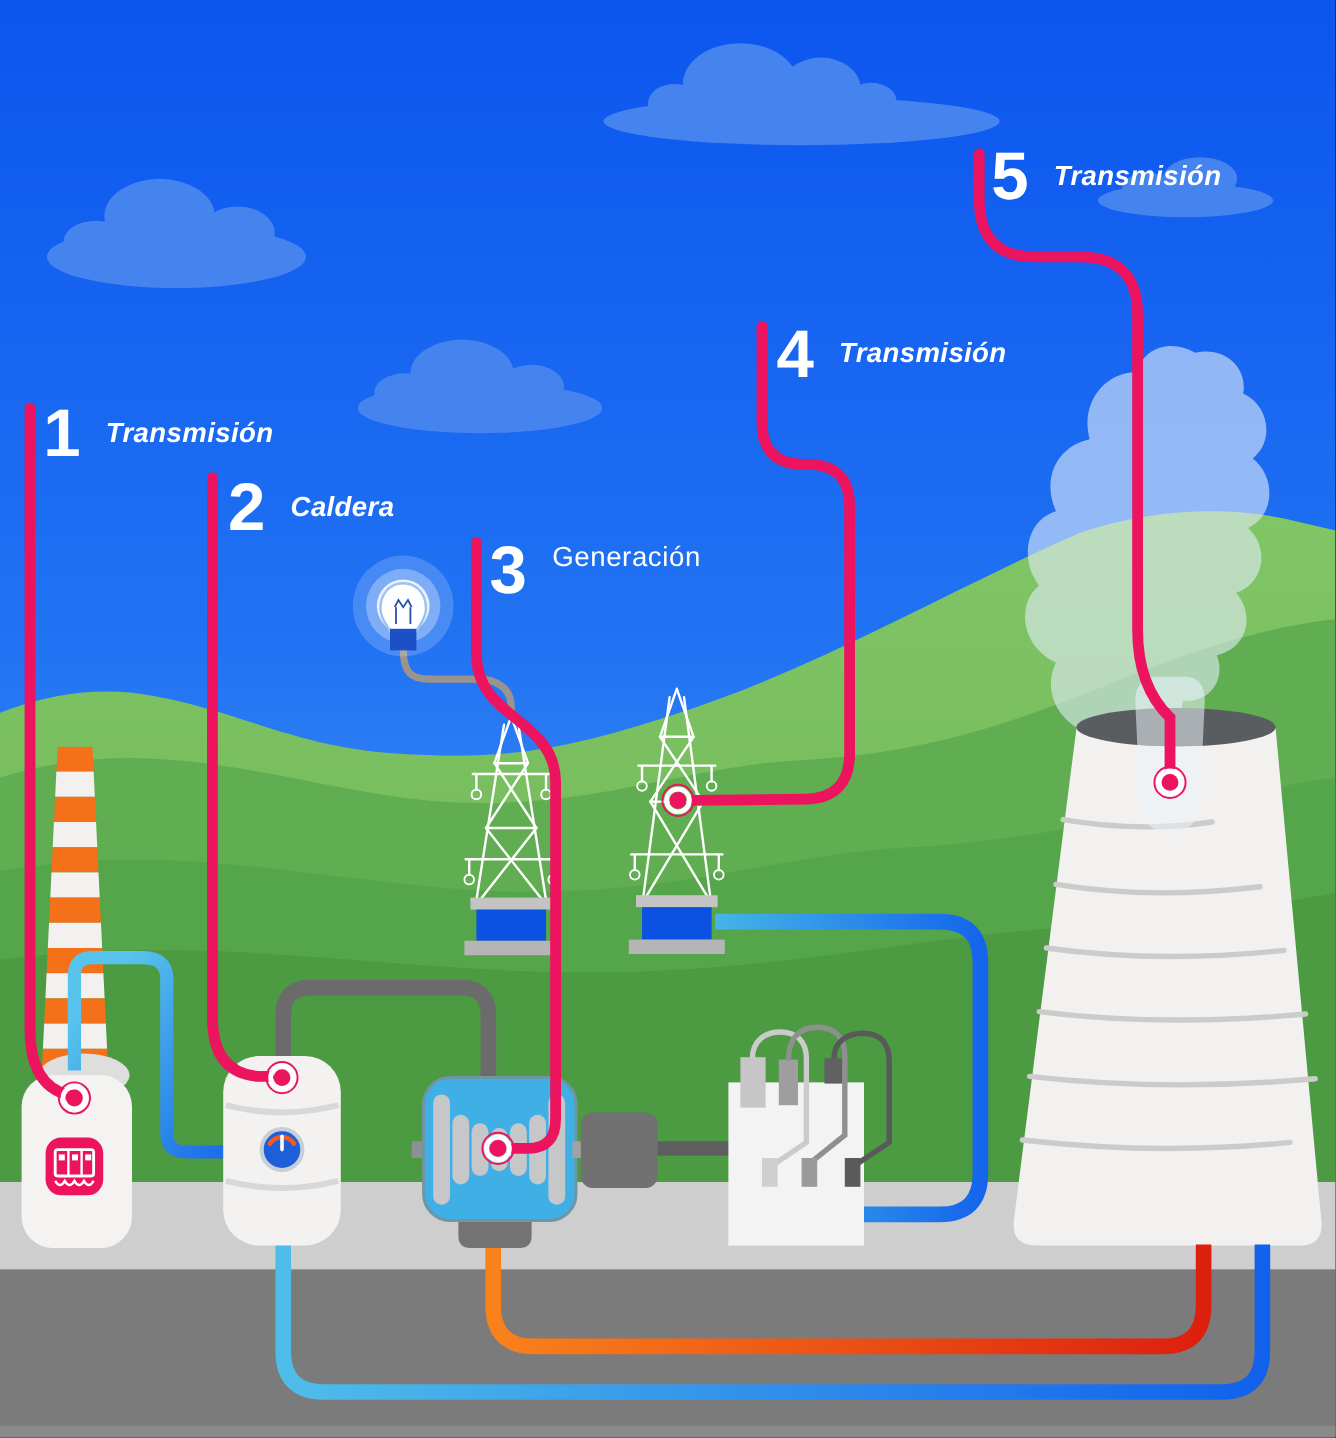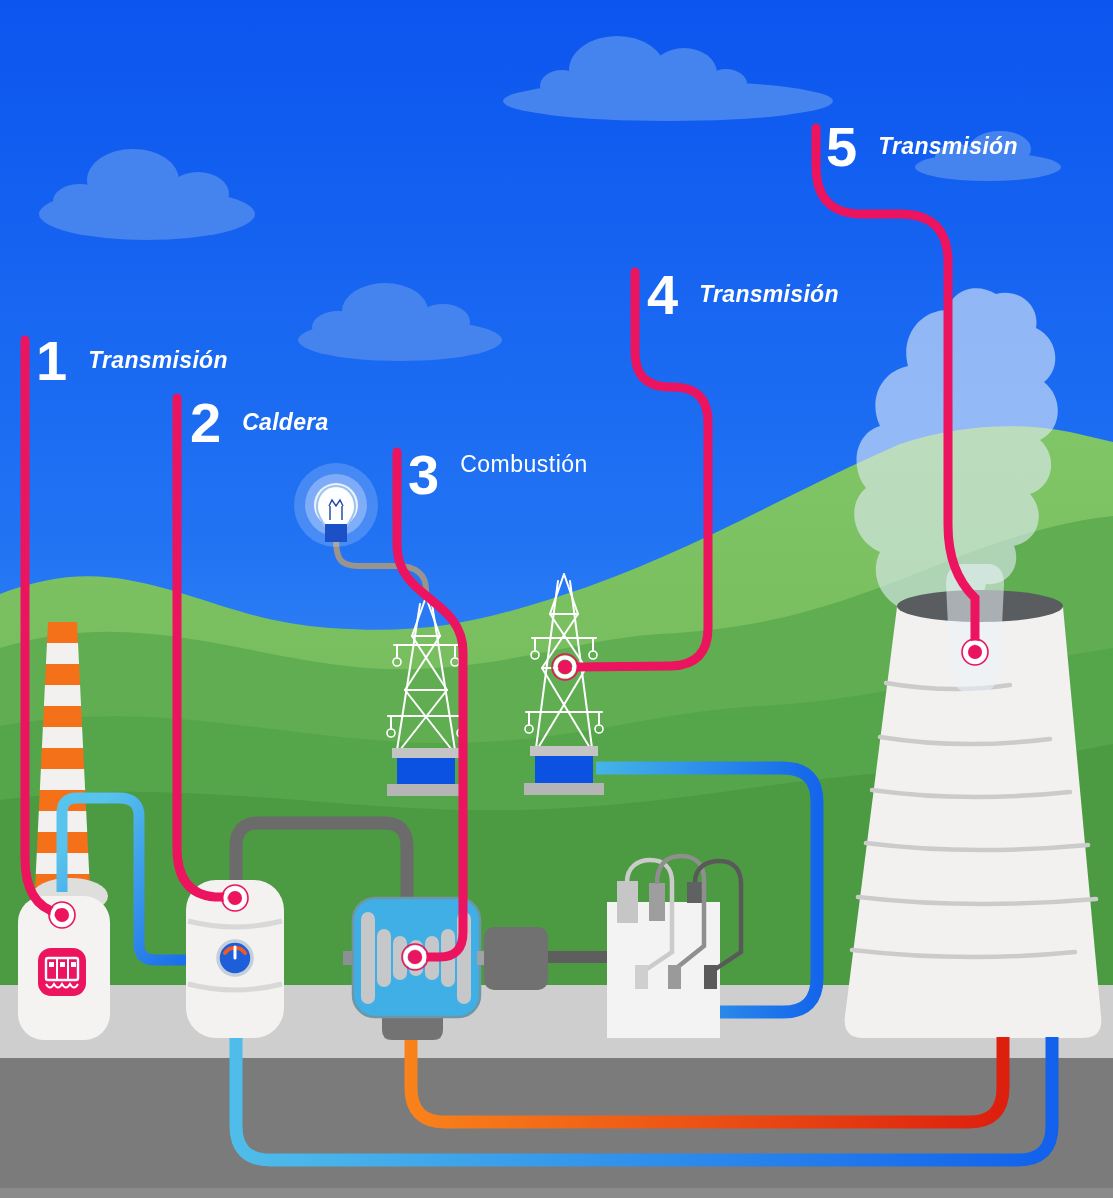--- a/index.html
+++ b/index.html
@@ -272,21 +272,21 @@
 <div class="step" style="left:36px;top:333px;">
   <span class="step-num">1</span>
   <span class="step-label">Transmisión</span>
 </div>
 <div class="step" style="left:190px;top:395px;">
   <span class="step-num">2</span>
   <span class="step-label">Caldera</span>
 </div>
 <div class="step step3" style="left:408px;top:447px;">
   <span class="step-num">3</span>
-  <span class="step-label"><span class="plain">Combustión</span><br></span>
+  <span class="step-label"><span class="plain">Generación</span><br></span>
 </div>
 <div class="step" style="left:647px;top:267px;">
   <span class="step-num">4</span>
   <span class="step-label">Transmisión</span>
 </div>
 <div class="step" style="left:826px;top:119px;">
   <span class="step-num">5</span>
   <span class="step-label">Transmisión</span>
 </div>
 

